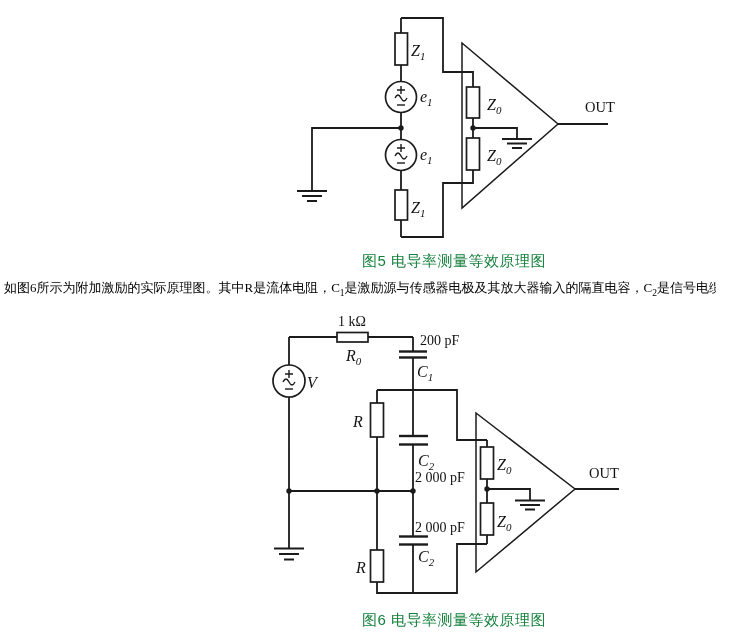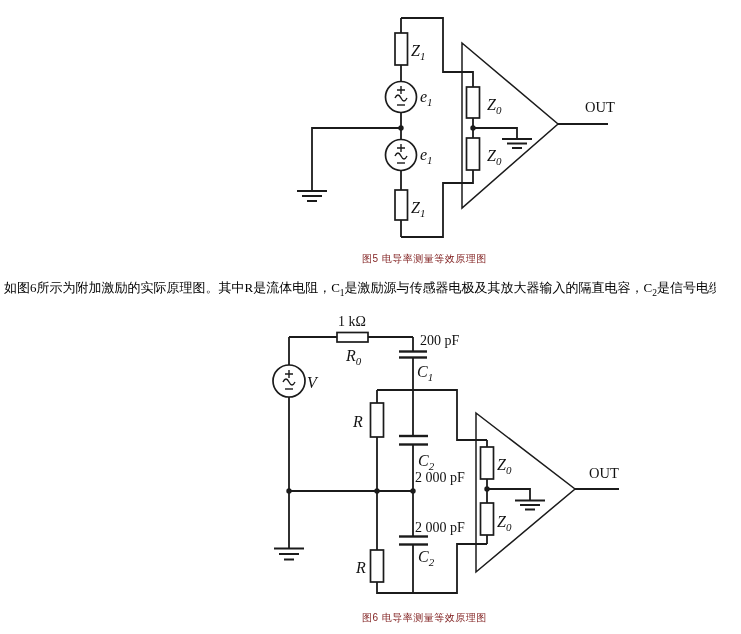--- a/index.html
+++ b/index.html
@@ -28,21 +28,21 @@
   .body-text{
     position:absolute;left:4px;top:279px;width:733px;
     font-family:"Liberation Serif",serif;
     font-size:13px;line-height:17px;color:#000;
     white-space:nowrap;
   }
   .body-text sub{font-size:9.5px;line-height:0;}
   .caption{
     position:absolute;
     font-family:"Liberation Sans",sans-serif;
-    font-size:10px;color:#7f1d1d;letter-spacing:0.5px;
+    font-size:15px;color:#15803d;letter-spacing:0.5px;
     white-space:nowrap;
   }
   .caption-fig5{left:362px;top:252px;}
   .caption-fig6{left:362px;top:611px;}
 </style>
 </head>
 <body>
 
 <div class="page">
 

